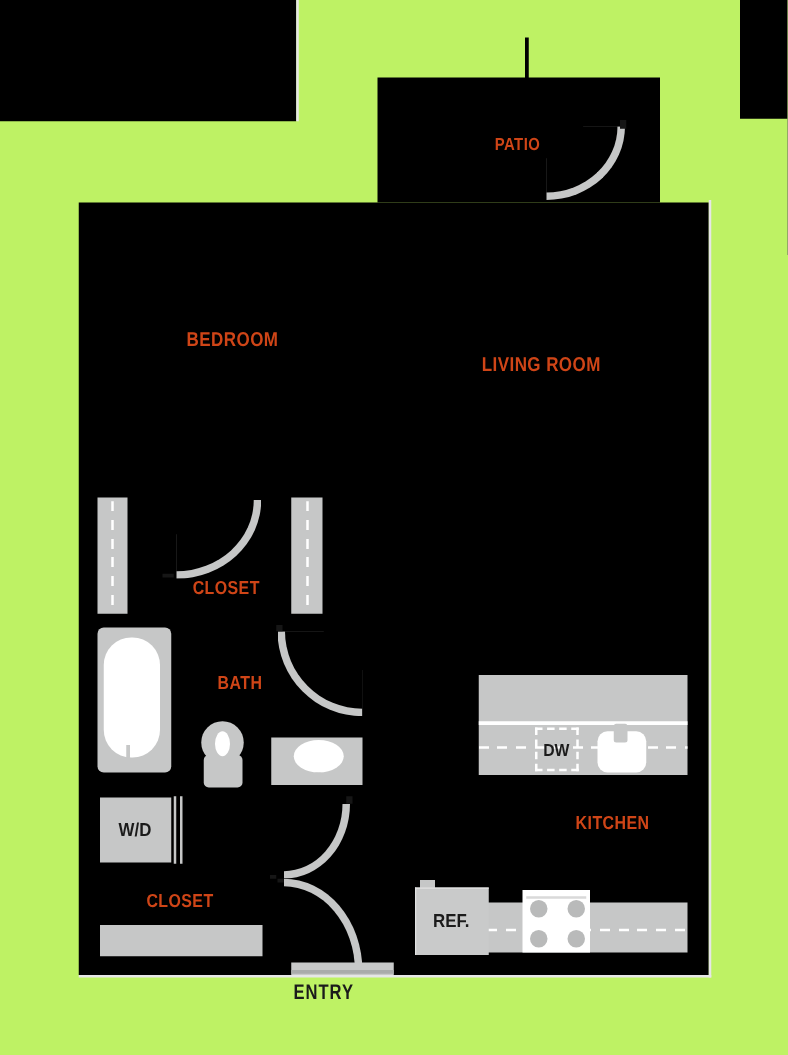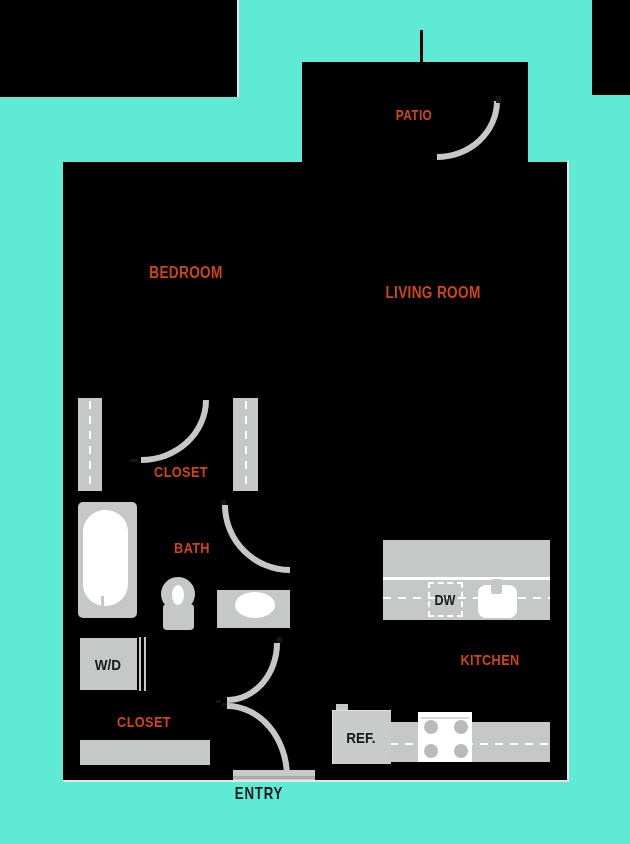--- a/index.html
+++ b/index.html
@@ -1,17 +1,17 @@
 <!DOCTYPE html>
 <html><head>
 <meta charset="utf-8">
 <style>
   html,body{margin:0;padding:0;}
   body{background:#c8c9c9;font-family:"Liberation Sans",sans-serif;}
-  #stage{position:relative;width:630px;height:844px;background:#5eead4;overflow:hidden;}
+  #stage{position:relative;width:630px;height:844px;background:#bef264;overflow:hidden;}
   .abs{position:absolute;}
   .black{background:#000;}
   .gray{background:#c6c7c7;}
   .white{background:#fff;}
   
   .room-label{
     position:absolute;color:#cf4517;font-weight:700;white-space:nowrap;
     transform:translate(-50%,-50%) scaleX(0.85);letter-spacing:0.4px;
   }
   .fs16{font-size:16px;} .fs15{font-size:15px;} .fs14{font-size:14px;}

